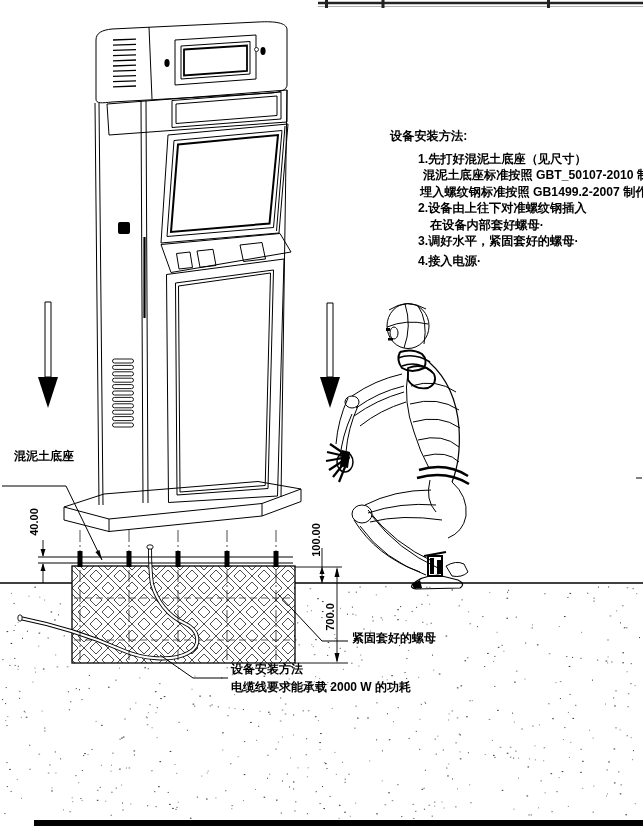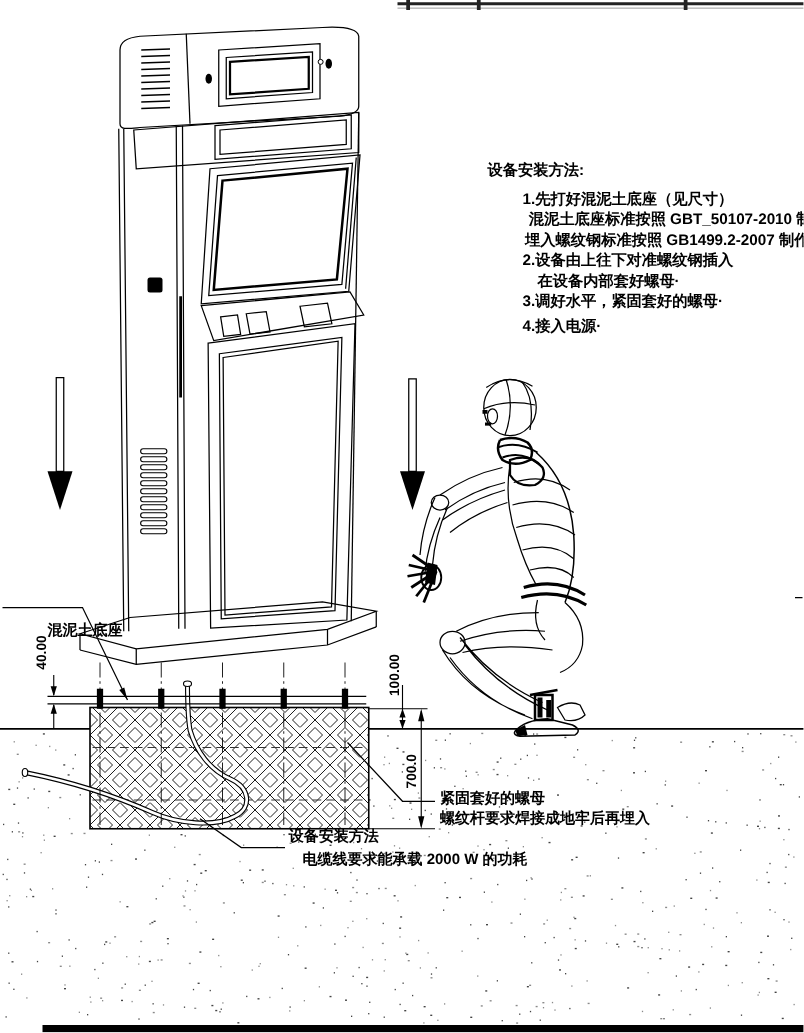--- a/index.html
+++ b/index.html
@@ -888,23 +888,22 @@
   <div class="t">设备安装方法:</div>
   <div class="i-a">1.先打好混泥土底座（见尺寸）</div>
   <div class="i-b">混泥土底座标准按照 GBT_50107-2010 制作</div>
   <div class="i-b2">埋入螺纹钢标准按照 GB1499.2-2007 制作·</div>
   <div class="i-a">2.设备由上往下对准螺纹钢插入</div>
   <div class="i-c">在设备内部套好螺母·</div>
   <div class="i-a">3.调好水平，紧固套好的螺母·</div>
   <div class="i-a gap">4.接入电源·</div>
 </div>
 
-<div class="lbl" style="left:14px;top:498px;margin-left:24px;">混泥土底座</div>
+<div class="lbl" style="left:14px;top:450px;">混泥土底座</div>
 <div class="lbl" style="left:352px;top:632px;">紧固套好的螺母</div>
-<div class="lbl" style="left:352px;top:648px;">螺纹杆要求焊接成地牢后再埋入</div>
 <div class="lbl" style="left:231px;top:663px;">设备安装方法</div>
-<div class="lbl" style="left:231px;top:681px;padding-left:11px;">电缆线要求能承载 2000 W 的功耗</div>
+<div class="lbl" style="left:220px;top:681px;padding-left:11px;">电缆线要求能承载 2000 W 的功耗</div>
 
 <div class="dim" style="left:34px;top:522px;">40.00</div>
 <div class="dim" style="left:316px;top:540px;">100.00</div>
 <div class="dim" style="left:330px;top:617px;">700.0</div>
 
 </div>
 
 </body></html>

